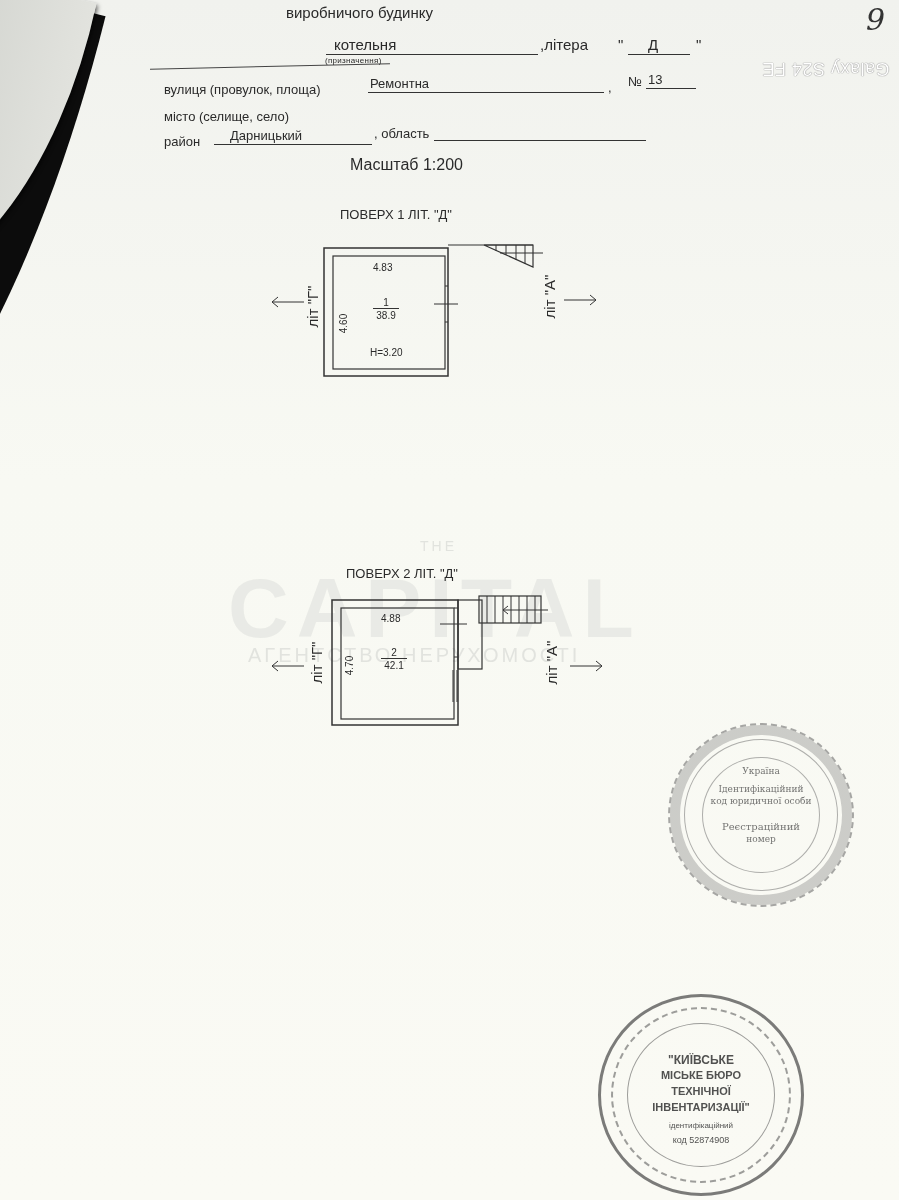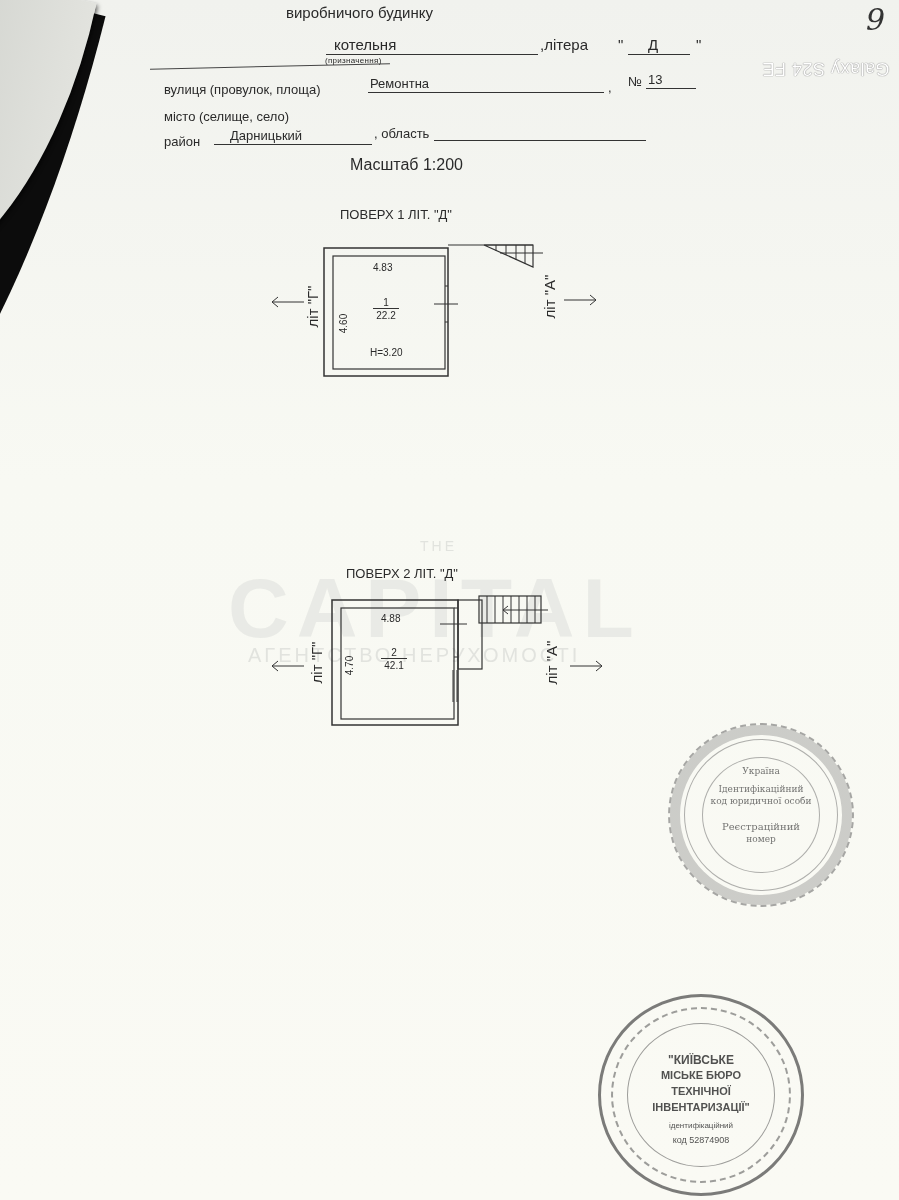--- a/index.html
+++ b/index.html
@@ -153,21 +153,21 @@
     <line x1="240" y1="17" x2="283" y2="17" stroke="#333"></line>
 
     <line x1="12" y1="66" x2="44" y2="66" stroke="#333"></line>
     <polyline points="18,61 12,66 18,71" fill="none" stroke="#333"></polyline>
 
     <line x1="304" y1="64" x2="336" y2="64" stroke="#333"></line>
     <polyline points="330,59 336,64 330,69" fill="none" stroke="#333"></polyline>
   </svg>
   <div class="txt" style="left:373px; top:262px; font-size:10px;">4.83</div>
   <div class="txt" style="left:373px; top:297px; font-size:10px; width:26px; text-align:center; border-bottom:1px solid #333;">1</div>
-  <div class="txt" style="left:373px; top:310px; font-size:10px; width:26px; text-align:center;">22.2</div>
+  <div class="txt" style="left:373px; top:310px; font-size:10px; width:26px; text-align:center;">38.9</div>
   <div class="vert" style="left:334px; top:318px; font-size:10px;">4.60</div>
   <div class="txt" style="left:370px; top:347px; font-size:10px;">H=3.20</div>
   <div class="vert" style="left:292px; top:298px; font-size:15px;">літ "Г"</div>
   <div class="vert" style="left:528px; top:288px; font-size:15px;">літ "А"</div>
 
   <div class="txt f13" style="left:346px; top:566px;">ПОВЕРХ 2 ЛІТ. "Д"</div>
   <svg class="plan" style="left:260px; top:592px;" width="360" height="150">
     <rect x="72" y="8" width="126" height="125" fill="none" stroke="#333" stroke-width="1.5"></rect>
     <rect x="81" y="16" width="113" height="111" fill="none" stroke="#333" stroke-width="1.2"></rect>
 

